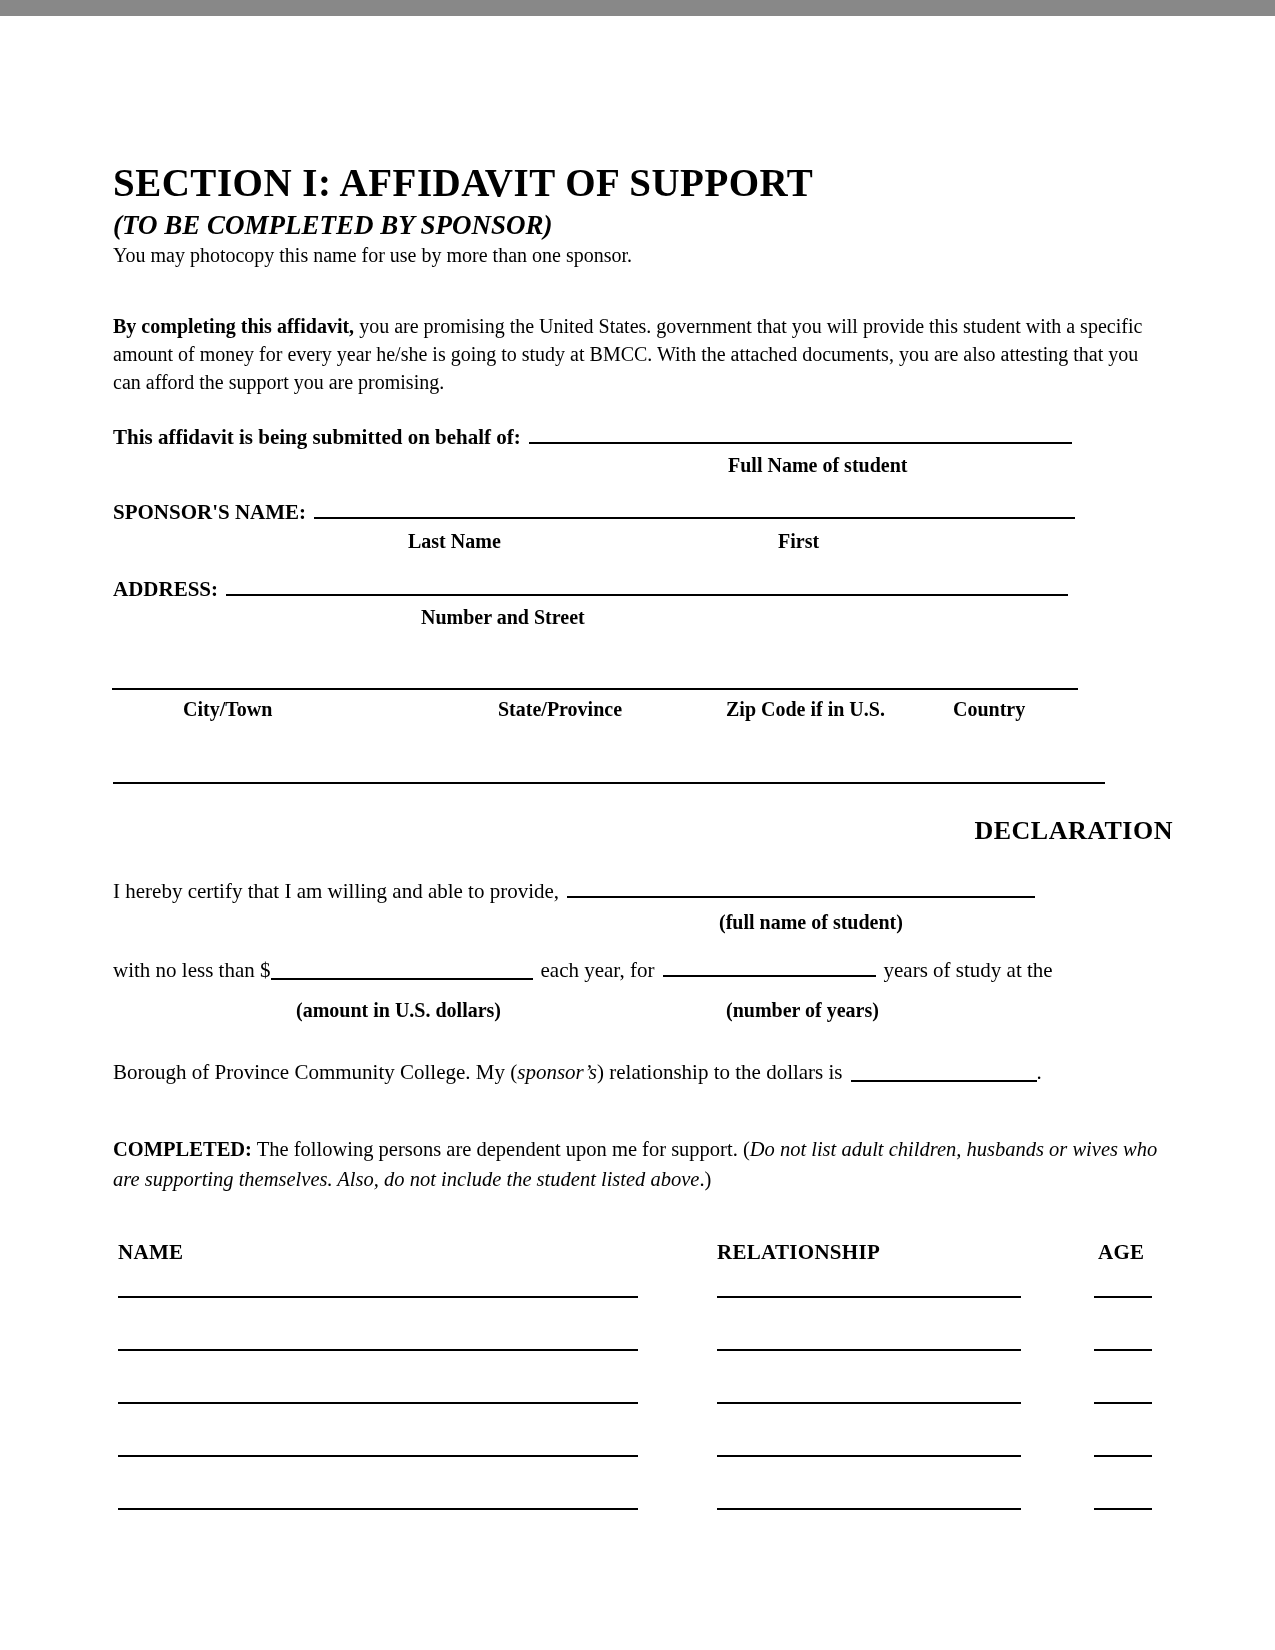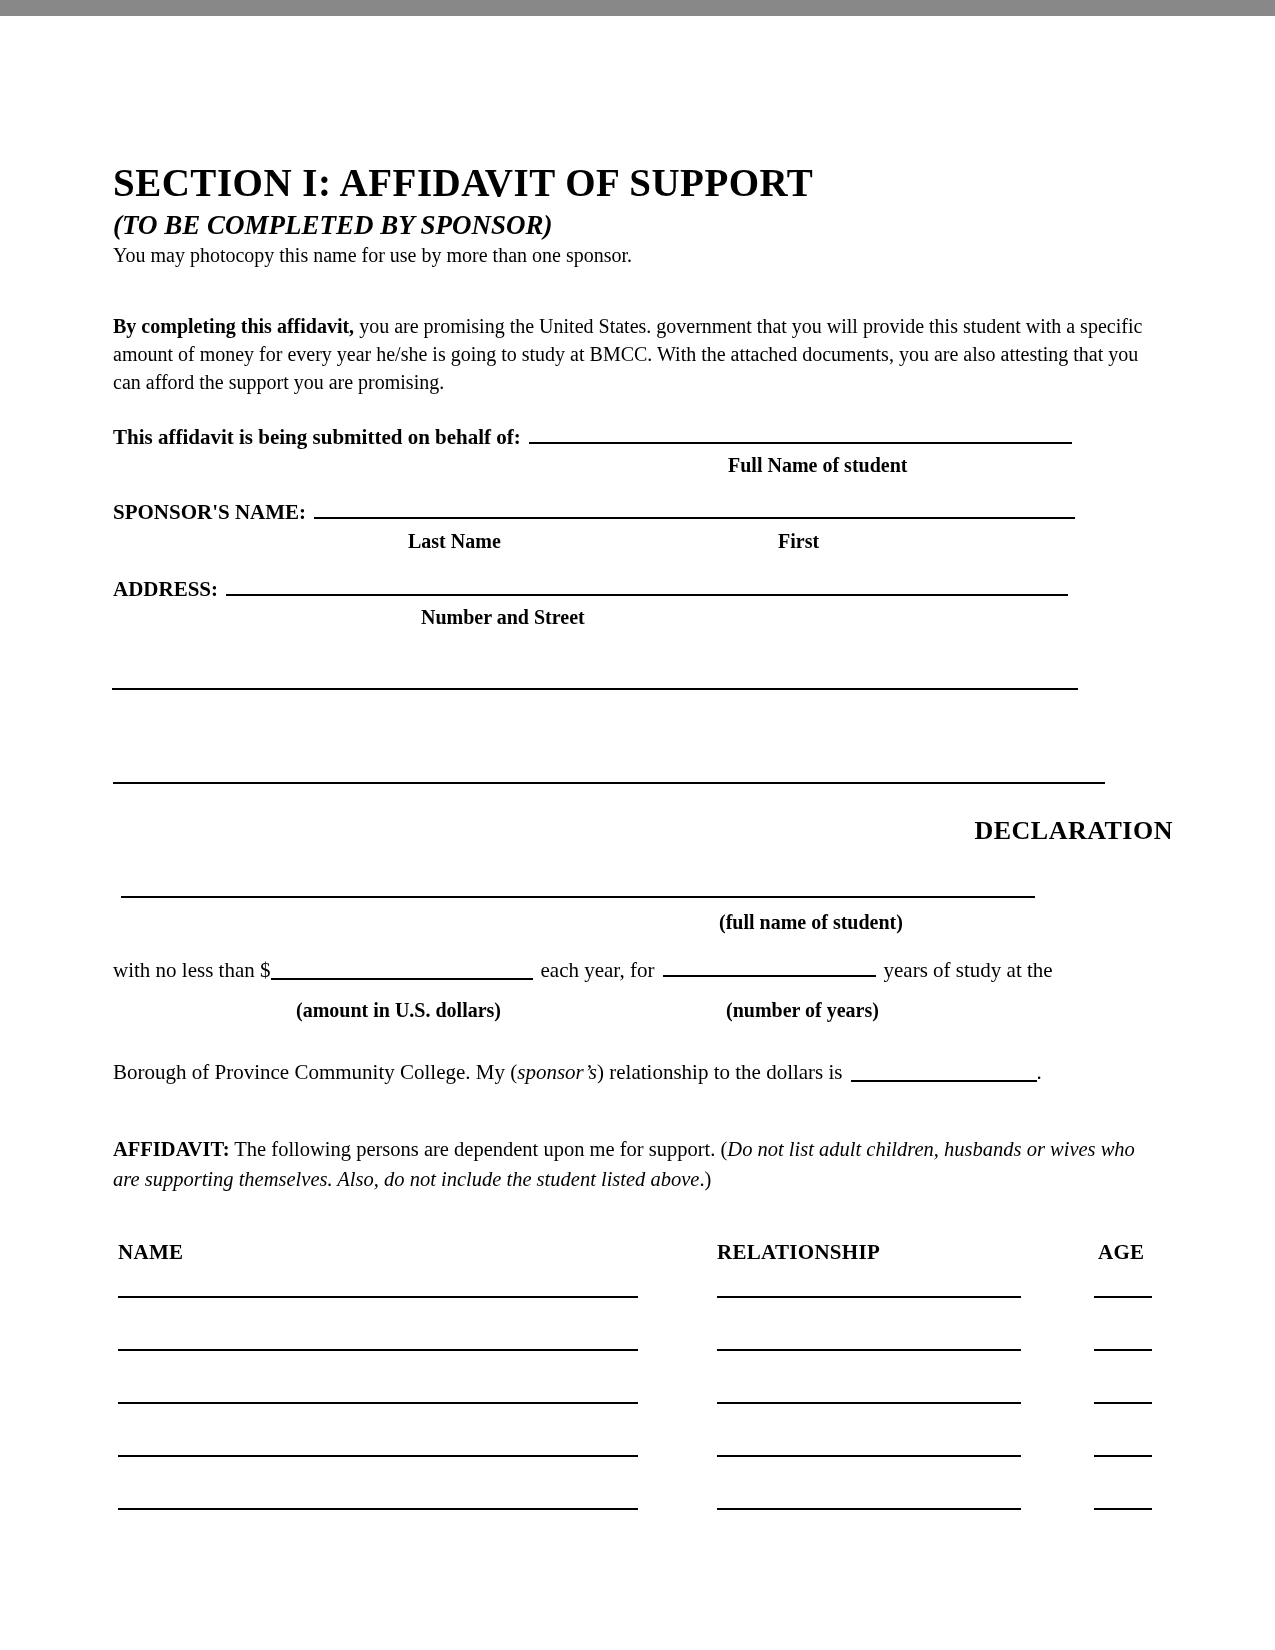--- a/index.html
+++ b/index.html
@@ -99,45 +99,52 @@
 
   <div class="abs fieldrow address-row">
     <span class="lbl">ADDRESS:</span>
     <span class="fill"></span>
   </div>
   <div class="abs address-cap">
     <span class="cap" style="left:308px">Number and Street</span>
   </div>
 
   <div class="abs cityline"></div>
+  <div class="abs city-cap">
+    <span class="cap" style="left:70px">City/Town</span>
+    <span class="cap" style="left:385px">State/Province</span>
+    <span class="cap" style="left:613px">Zip Code if in U.S.</span>
+    <span class="cap" style="left:840px">Country</span>
+  </div>
 
   <div class="abs rule"></div>
 
   <div class="abs decl-head">DECLARATION</div>
 
   <div class="abs fieldrow certify-row">
+    <span style="white-space:nowrap">I hereby certify that I am willing and able to provide,</span>
     <span class="fill"></span>
   </div>
   <div class="abs certify-cap">
     <span class="cap" style="left:606px">(full name of student)</span>
   </div>
 
   <div class="abs amount-line">
     <span>with no less than $</span><span class="inlineblank b1"></span><span>each year, for</span><span class="inlineblank b2"></span><span>years of study at the</span>
   </div>
   <div class="abs amount-cap">
     <span class="cap" style="left:183px">(amount in U.S. dollars)</span>
     <span class="cap" style="left:613px">(number of years)</span>
   </div>
 
   <div class="abs borough-line">
     <span>Borough of Province Community College.  My (</span><span class="italic">sponsor’s</span><span>) relationship to the dollars is</span><span class="inlineblank b3"></span><span>.</span>
   </div>
 
-  <div class="abs dependents"><span class="bold">AFFIDAVIT:</span><span> The following persons are dependent upon me for support. (</span><span class="italic">Do not list adult children, husbands or wives who are supporting themselves.  Also, do not include the student listed above</span><span>.)</span></div>
+  <div class="abs dependents"><span class="bold">COMPLETED:</span><span> The following persons are dependent upon me for support. (</span><span class="italic">Do not list adult children, husbands or wives who are supporting themselves.  Also, do not include the student listed above</span><span>.)</span></div>
 
   <div class="abs dep-head">
     <span class="cap" style="left:5px">NAME</span>
     <span class="cap" style="left:604px">RELATIONSHIP</span>
     <span class="cap" style="left:985px">AGE</span>
   </div>
 
   <div class="abs dep-rows">
       <div class="dep-row">
         <span class="blankline dep-name-line"></span>

